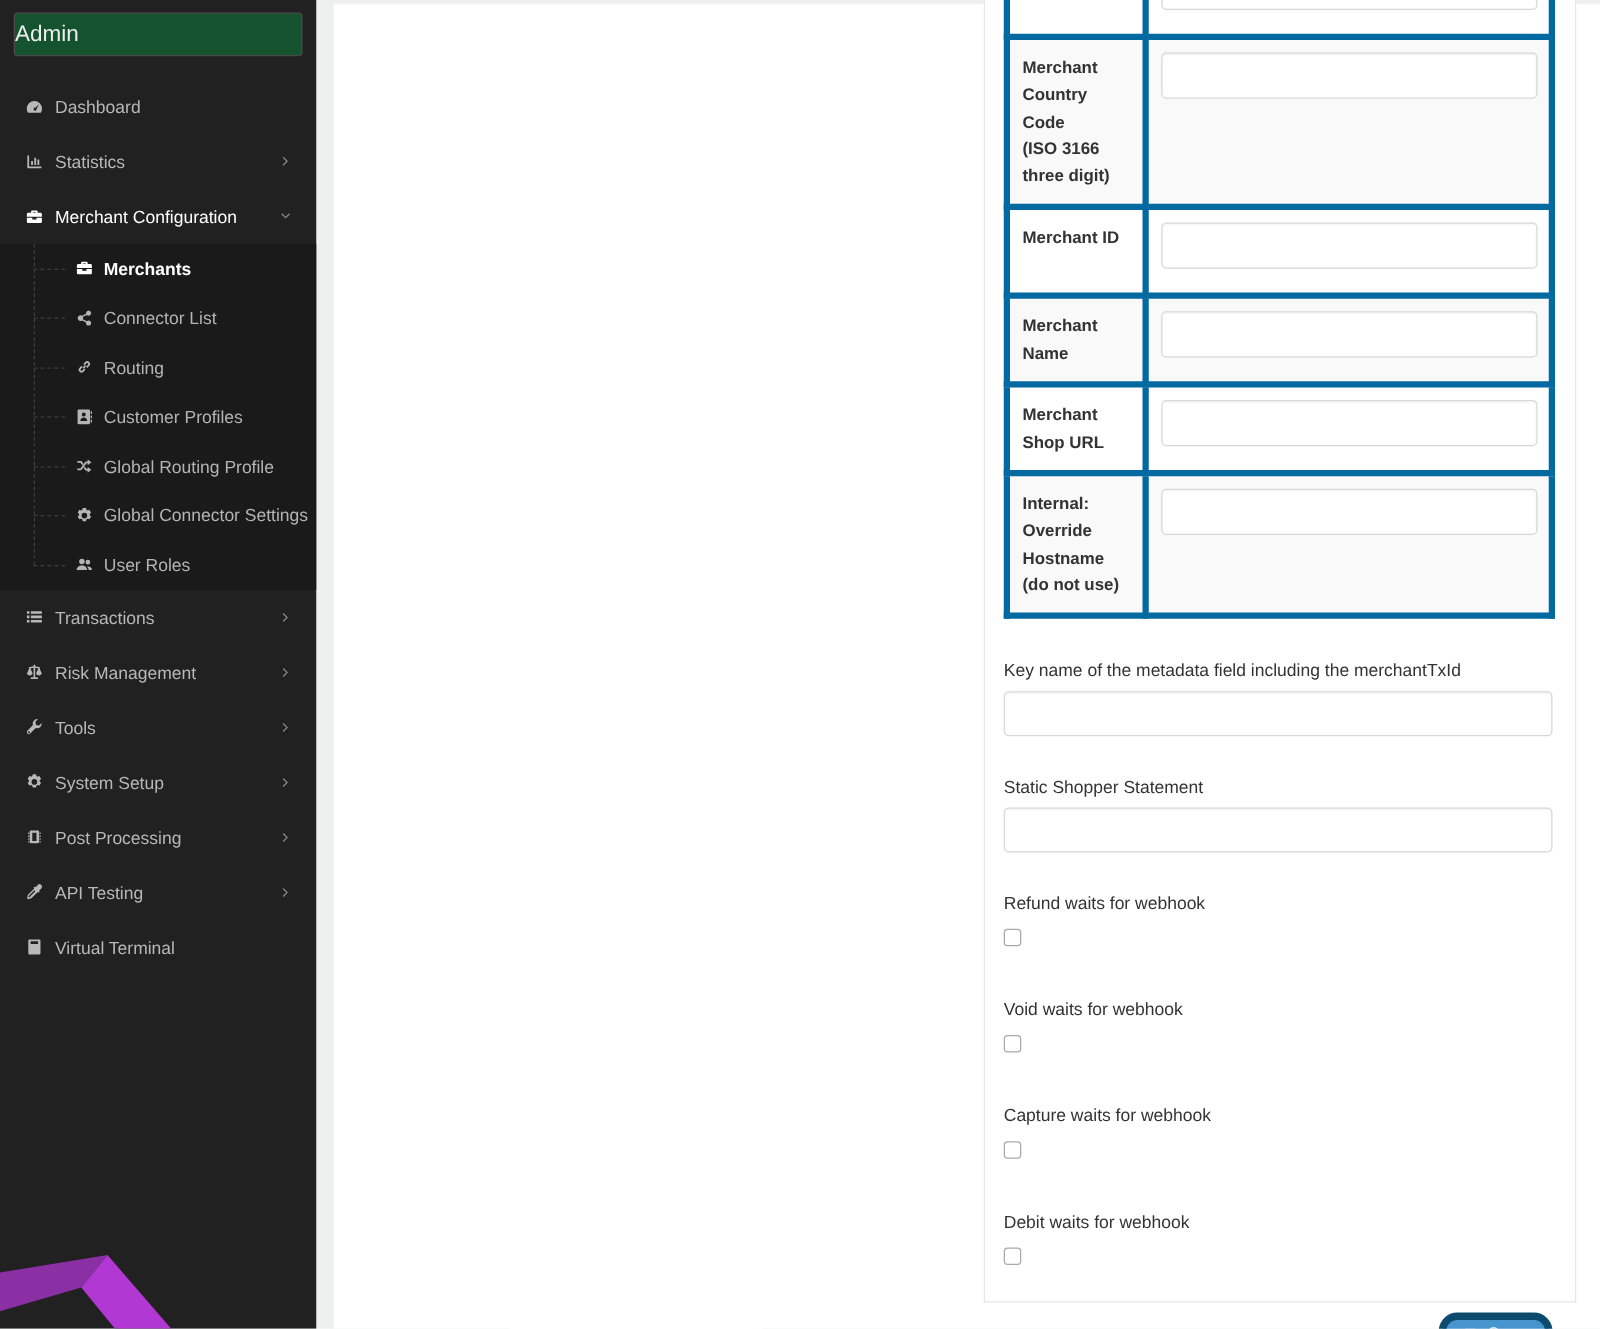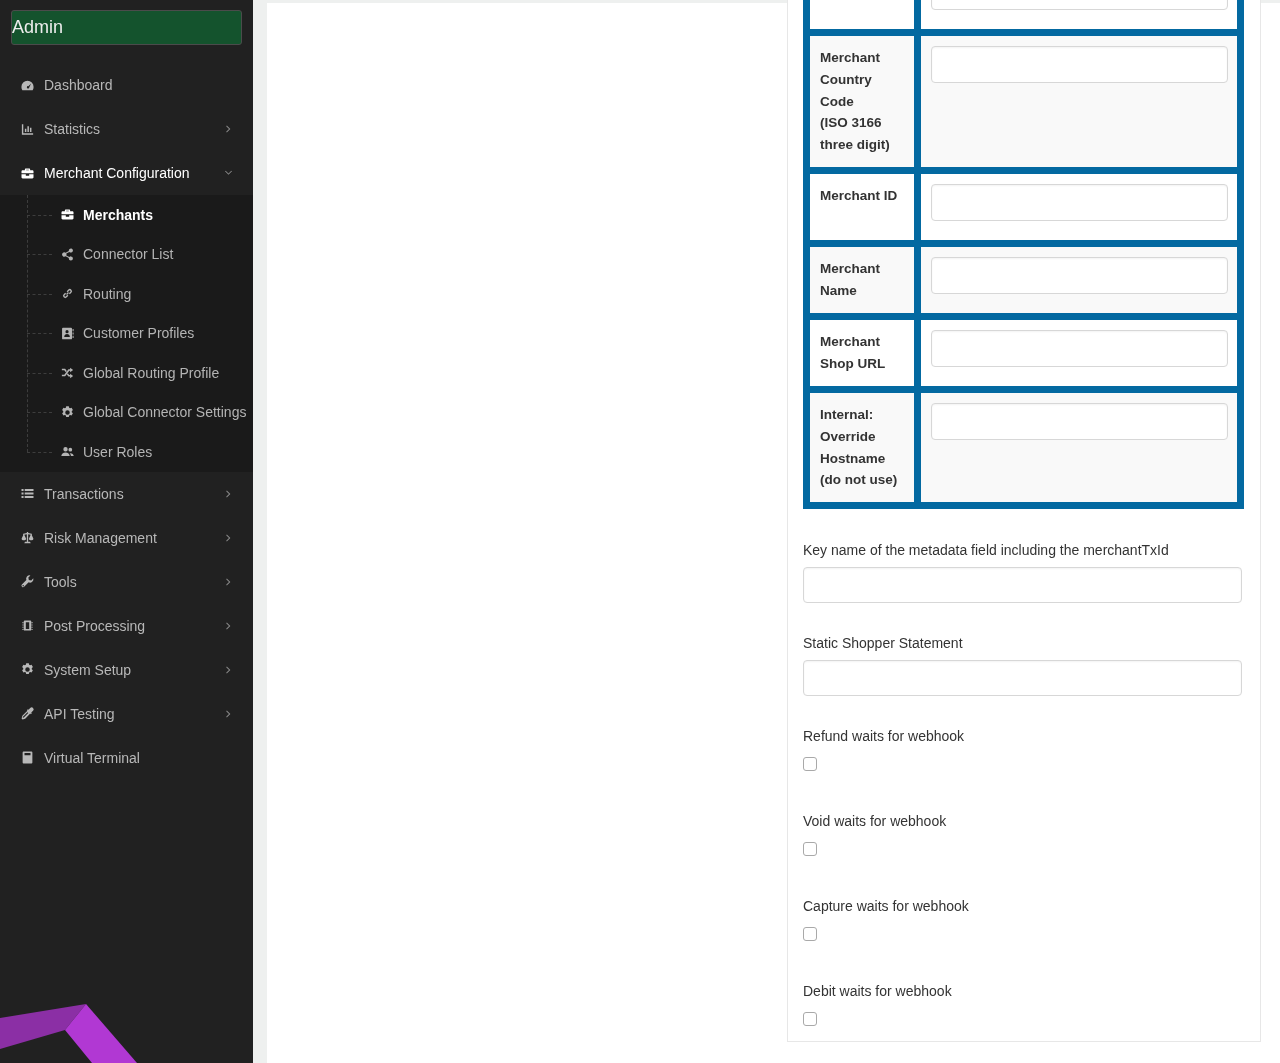--- a/index.html
+++ b/index.html
@@ -27,21 +27,21 @@
   .sub-item.active{color:#fff;font-weight:bold;}
   .sub-item>.icon{width:17px;margin-right:7px;}
   .sidebar-logo{position:absolute;left:0;bottom:0;display:block;}
 
   
   .content-bg{position:absolute;left:267px;top:3px;right:0;bottom:0;background:#fff;z-index:1;}
   .panel{position:absolute;left:787px;top:-60px;width:474px;height:1102px;background:#fff;
        border:1px solid #e7e7e7;box-sizing:border-box;z-index:3;}
 
   .merchant-table{width:441px;margin:15px 18px 0 15px;border-collapse:collapse;background:#fff;}
-  .merchant-table td{border:7px solid #0369a1;vertical-align:top;}
+  .merchant-table td{border:5px solid #0369a1;vertical-align:top;}
   .merchant-table tr:nth-child(even){background:#f9f9f9;}
   td.lbl{width:111px;padding:11px 10px;font-size:13.5px;font-weight:bold;color:#333;
        line-height:21.8px;white-space:pre-line;box-sizing:border-box;}
   td.ctl{padding:10px 9px 19px 10px;}
   .text-input{width:100%;height:37px;box-sizing:border-box;border:1px solid #d7d7d7;border-radius:4px;
        background:#fff;box-shadow:inset 0 1px 2px rgba(0,0,0,.05);font-size:14px;padding:0 10px;
        color:#555;outline:none;font-family:inherit;}
 
   .stack{margin:33px 18px 0 15px;}
   .field{margin-top:32px;}
@@ -194,37 +194,37 @@
           <span>Tools</span>
           <span class="chevron">
             <svg viewBox="0 0 16 16">
               <path d="M5.6 2.9 10.7 8l-5.1 5.1-1-1L8.7 8 4.6 3.9l1-1z"></path>
             </svg>
           </span>
         </div>
         <div class="nav-item">
           <span class="icon">
             <svg viewBox="0 0 16 16">
+              <path fill-rule="evenodd" d="M6.6 1.4h2.8l.35 1.6c.36.13.7.3 1.02.52l1.56-.5 1.4 2.42-1.2 1.1c.05.37.05.75 0 1.12l1.2 1.1-1.4 2.42-1.56-.5c-.32.22-.66.39-1.02.52l-.35 1.6H6.6l-.35-1.6a4.9 4.9 0 0 1-1.02-.52l-1.56.5-1.4-2.42 1.2-1.1a4.96 4.96 0 0 1 0-1.12l-1.2-1.1 1.4-2.42 1.56.5c.32-.22.66-.39 1.02-.52l.35-1.6zM8 5.6a2.4 2.4 0 1 0 0 4.8 2.4 2.4 0 0 0 0-4.8z"></path>
+            </svg>
+          </span>
+          <span>System Setup</span>
+          <span class="chevron">
+            <svg viewBox="0 0 16 16">
+              <path d="M5.6 2.9 10.7 8l-5.1 5.1-1-1L8.7 8 4.6 3.9l1-1z"></path>
+            </svg>
+          </span>
+        </div>
+        <div class="nav-item">
+          <span class="icon">
+            <svg viewBox="0 0 16 16">
               <path d="M5 2.6h6c.6 0 1 .4 1 1v8.8c0 .6-.4 1-1 1H5c-.6 0-1-.4-1-1V3.6c0-.6.4-1 1-1zm1.2 1.8v7.2h3.6V4.4H6.2zM2.6 4.3h1v1.2h-1V4.3zm0 2.5h1V8h-1V6.8zm0 2.5h1v1.2h-1V9.3zm0 2.4h1v1.2h-1v-1.2zM12.4 4.3h1v1.2h-1V4.3zm0 2.5h1V8h-1V6.8zm0 2.5h1v1.2h-1V9.3zm0 2.4h1v1.2h-1v-1.2z"></path>
             </svg>
           </span>
           <span>Post Processing</span>
-          <span class="chevron">
-            <svg viewBox="0 0 16 16">
-              <path d="M5.6 2.9 10.7 8l-5.1 5.1-1-1L8.7 8 4.6 3.9l1-1z"></path>
-            </svg>
-          </span>
-        </div>
-        <div class="nav-item">
-          <span class="icon">
-            <svg viewBox="0 0 16 16">
-              <path fill-rule="evenodd" d="M6.6 1.4h2.8l.35 1.6c.36.13.7.3 1.02.52l1.56-.5 1.4 2.42-1.2 1.1c.05.37.05.75 0 1.12l1.2 1.1-1.4 2.42-1.56-.5c-.32.22-.66.39-1.02.52l-.35 1.6H6.6l-.35-1.6a4.9 4.9 0 0 1-1.02-.52l-1.56.5-1.4-2.42 1.2-1.1a4.96 4.96 0 0 1 0-1.12l-1.2-1.1 1.4-2.42 1.56.5c.32-.22.66-.39 1.02-.52l.35-1.6zM8 5.6a2.4 2.4 0 1 0 0 4.8 2.4 2.4 0 0 0 0-4.8z"></path>
-            </svg>
-          </span>
-          <span>System Setup</span>
           <span class="chevron">
             <svg viewBox="0 0 16 16">
               <path d="M5.6 2.9 10.7 8l-5.1 5.1-1-1L8.7 8 4.6 3.9l1-1z"></path>
             </svg>
           </span>
         </div>
         <div class="nav-item">
           <span class="icon">
             <svg viewBox="0 0 16 16">
               <path d="M13.9 2.1a2.1 2.1 0 0 1 0 3l-1.9 1.9.6.6-1.1 1.1-.6-.6-5.4 5.4-2.9.8-.9-.9.8-2.9 5.4-5.4-.6-.6 1.1-1.1.6.6 1.9-1.9a2.1 2.1 0 0 1 3 0zM4 12.3l4.8-4.8-.8-.8-4.8 4.8-.3 1.1 1.1-.3z"></path>

